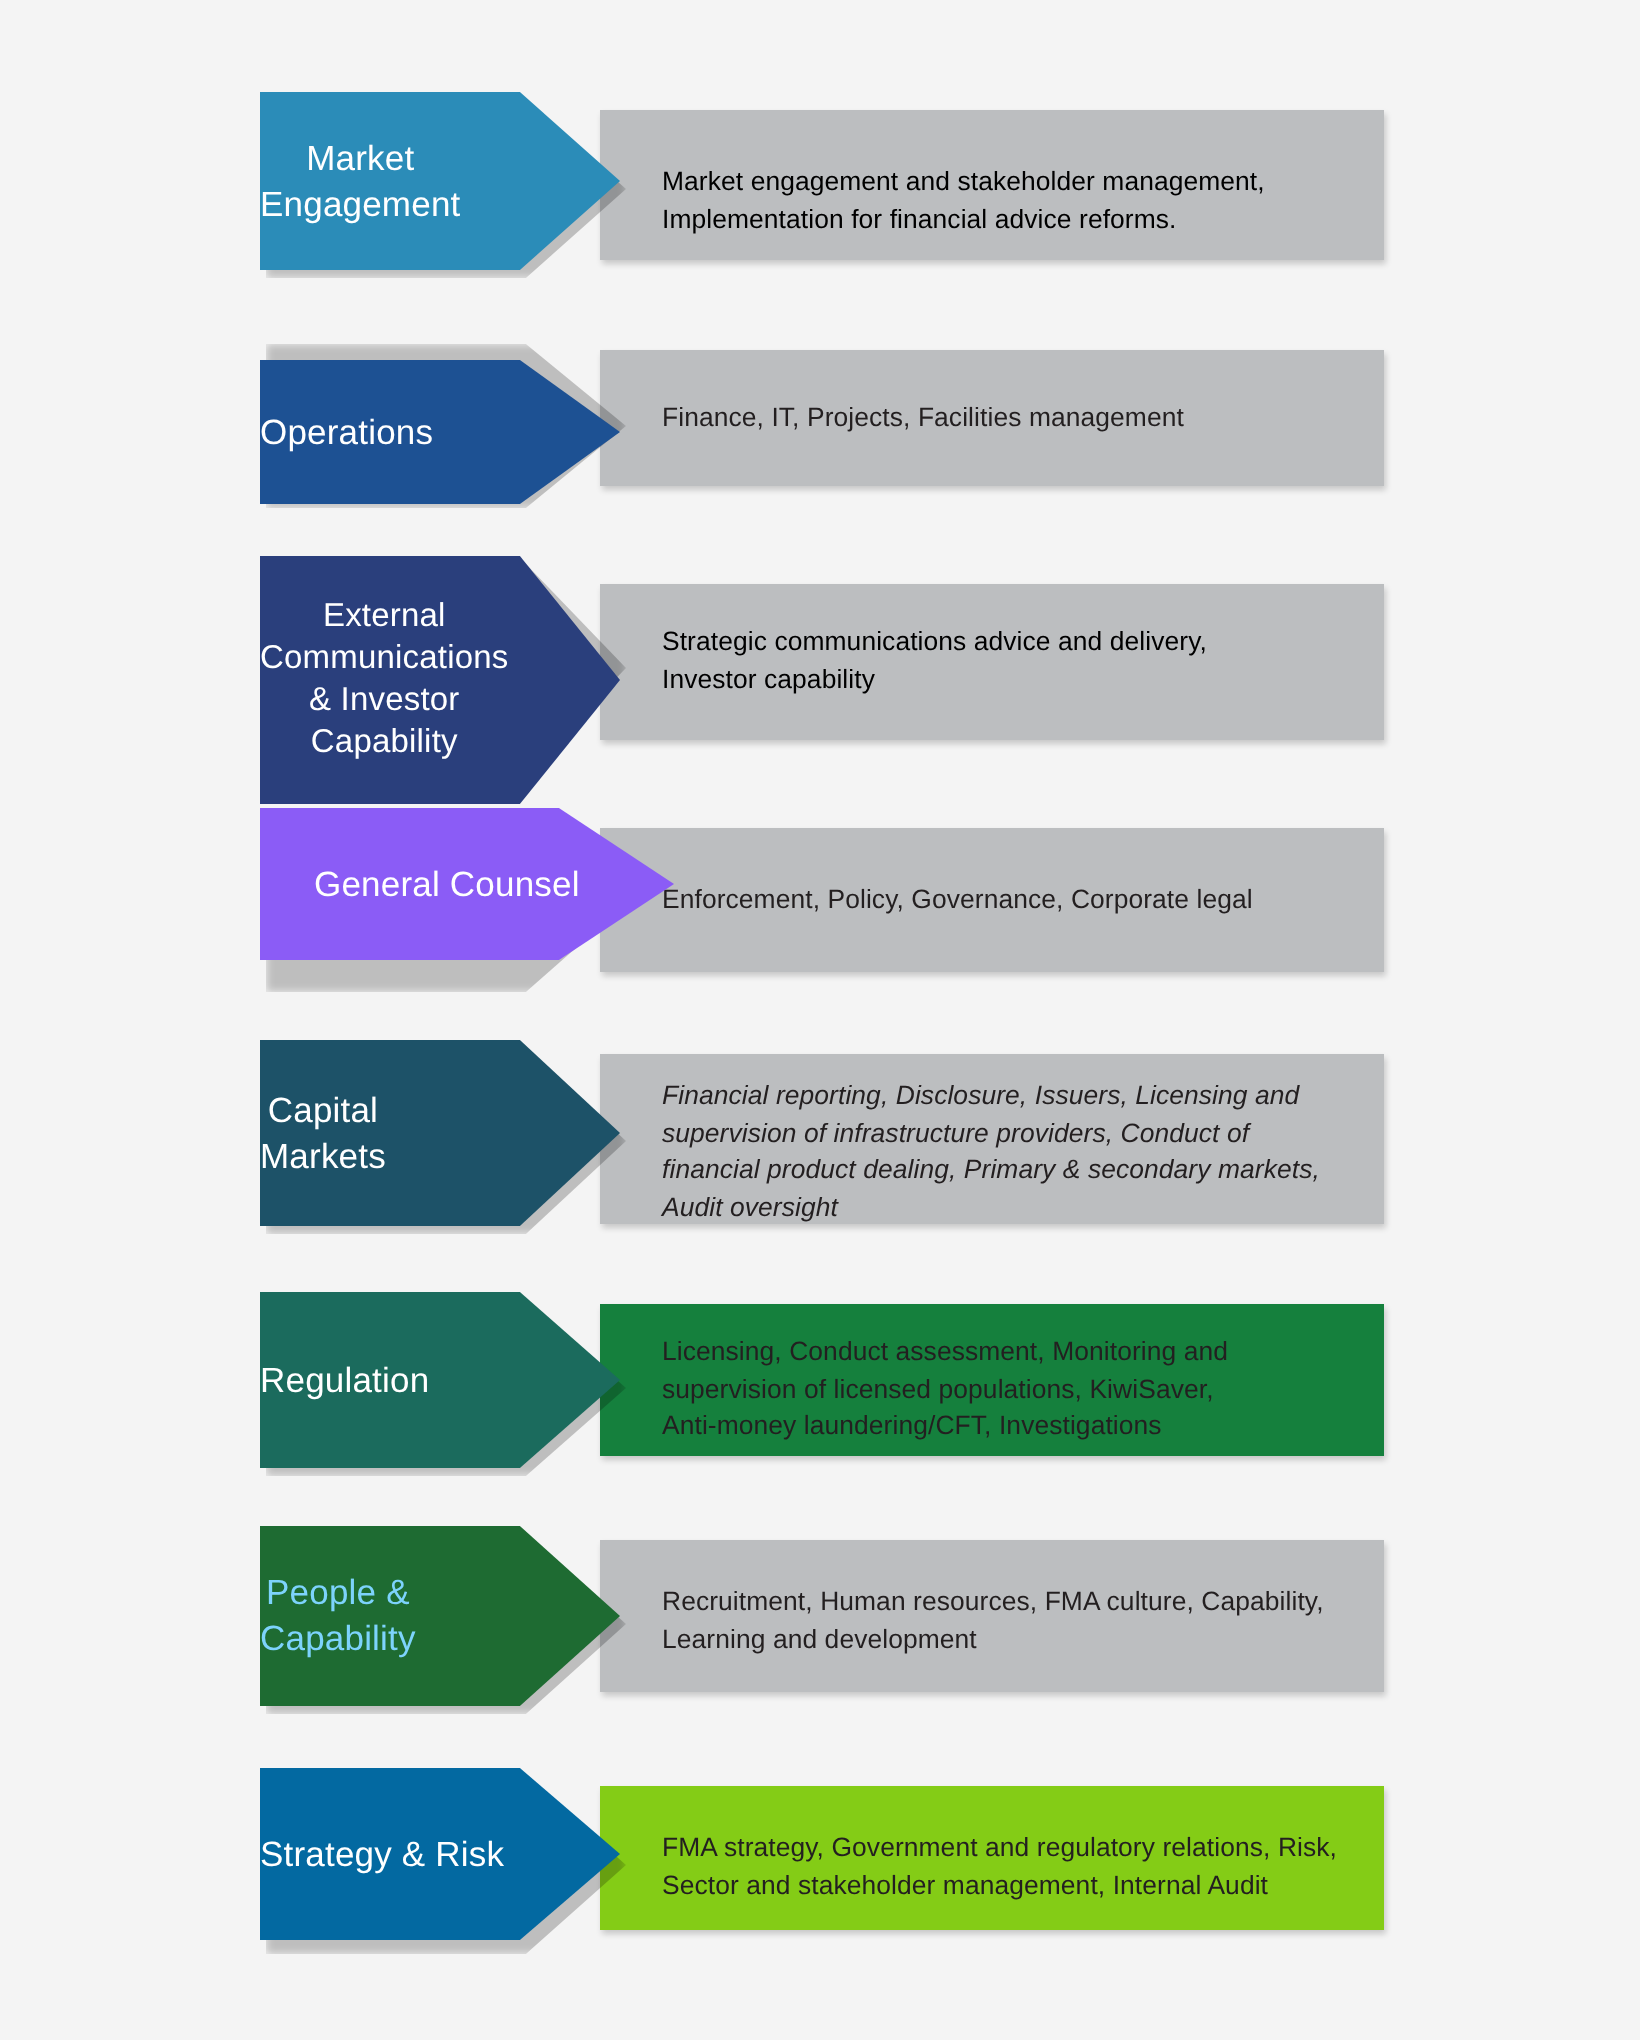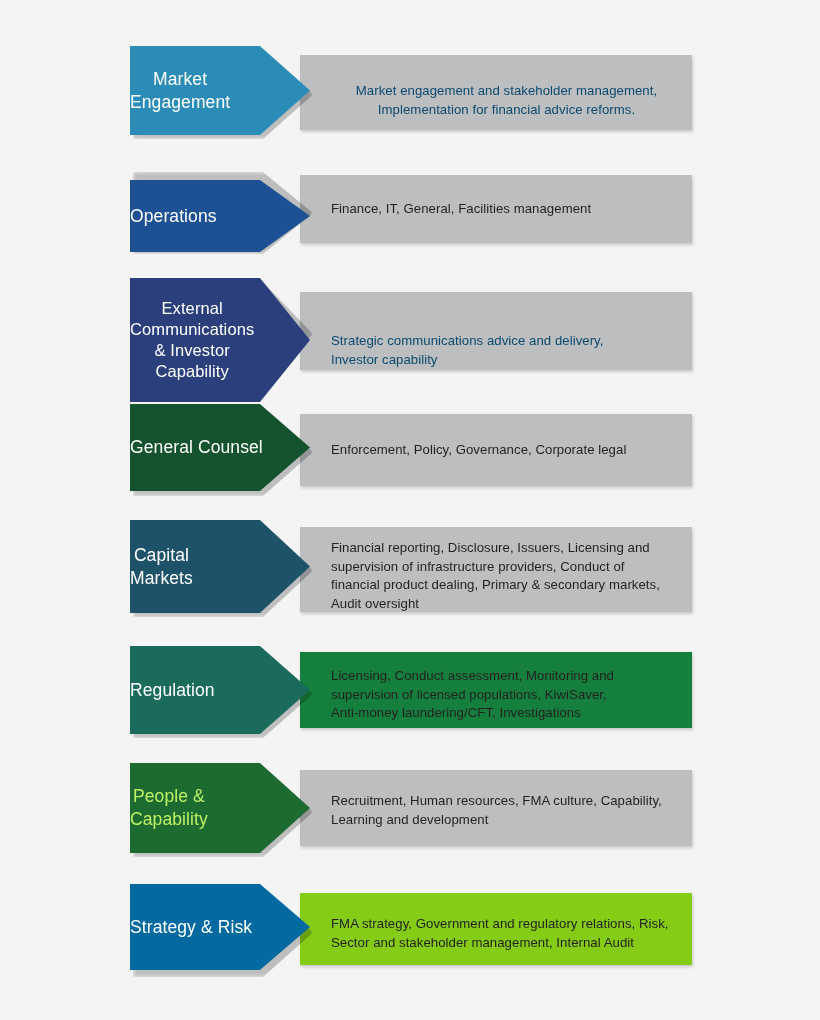--- a/index.html
+++ b/index.html
@@ -76,62 +76,62 @@
     font-size: 16.5px;
     line-height: 21px;
   }
 </style>
 </head>
 <body style="background: rgb(244, 244, 244);">
 
 <div id="diagram">
     <div class="row" style="top: 0px;">
       <div class="desc-bar" style="top: 55px; height: 75px; background: rgb(188, 190, 192);">
-        <div class="desc-text" style="top: 27px; color: #0c4a6e; text-align: center;">Market engagement and stakeholder management,
+        <div class="desc-text" style="top: 27px; color: #000000;">Market engagement and stakeholder management,
 Implementation for financial advice reforms.</div>
       </div>
       <div class="arrow-shadow" style="top: 50px; height: 89px;"></div>
       <div class="arrow" style="top: 46px; height: 89px; background: rgb(43, 140, 184);">
         <div class="arrow-label" style="color: rgb(255, 255, 255);">Market
 Engagement</div>
       </div>
     </div>
     <div class="row" style="top: 0px;">
       <div class="desc-bar" style="top: 175px; height: 68px; background: rgb(188, 190, 192);">
-        <div class="desc-text" style="top: 25px; color: rgb(35, 31, 32);">Finance, IT, General, Facilities management</div>
+        <div class="desc-text" style="top: 25px; color: rgb(35, 31, 32);">Finance, IT, Projects, Facilities management</div>
       </div>
       <div class="arrow-shadow" style="top: 172px; height: 82px;"></div>
       <div class="arrow" style="top: 180px; height: 72px; background: rgb(29, 81, 147);">
         <div class="arrow-label" style="color: rgb(255, 255, 255);">Operations</div>
       </div>
     </div>
     <div class="row" style="top: 0px;">
       <div class="desc-bar" style="top: 292px; height: 78px; background: rgb(188, 190, 192);">
-        <div class="desc-text" style="top: 40px; color: #0c4a6e;">Strategic communications advice and delivery,
+        <div class="desc-text" style="top: 20px; color: #000000;">Strategic communications advice and delivery,
 Investor capability</div>
       </div>
       <div class="arrow-shadow" style="top: 282px; height: 104px;"></div>
       <div class="arrow" style="top: 278px; height: 124px; background: rgb(42, 63, 124);">
         <div class="arrow-label small" style="color: rgb(255, 255, 255);">External
 Communications
 &amp; Investor
 Capability</div>
       </div>
     </div>
     <div class="row" style="top: 0px;">
       <div class="desc-bar" style="top: 414px; height: 72px; background: rgb(188, 190, 192);">
         <div class="desc-text" style="top: 27px; color: rgb(35, 31, 32);">Enforcement, Policy, Governance, Corporate legal</div>
       </div>
       <div class="arrow-shadow" style="top: 408px; height: 88px;"></div>
-      <div class="arrow" style="top: 404px; height: 87px; background: #14532d;">
+      <div class="arrow" style="top: 404px; height: 76px; background: #8b5cf6; padding-left: 27px;">
         <div class="arrow-label" style="color: rgb(255, 255, 255);">General Counsel</div>
       </div>
     </div>
     <div class="row" style="top: 0px;">
-      <div class="desc-bar" style="top: 527px; height: 85px; background: rgb(188, 190, 192);">
+      <div class="desc-bar" style="top: 527px; height: 85px; background: rgb(188, 190, 192); font-style: italic;">
         <div class="desc-text" style="top: 12px; color: rgb(35, 31, 32);">Financial reporting, Disclosure, Issuers, Licensing and
 supervision of infrastructure providers, Conduct of
 financial product dealing, Primary &amp; secondary markets,
 Audit oversight</div>
       </div>
       <div class="arrow-shadow" style="top: 524px; height: 93px;"></div>
       <div class="arrow" style="top: 520px; height: 93px; background: rgb(29, 82, 104);">
         <div class="arrow-label" style="color: rgb(255, 255, 255);">Capital
 Markets</div>
       </div>
@@ -147,21 +147,21 @@
         <div class="arrow-label" style="color: rgb(255, 255, 255);">Regulation</div>
       </div>
     </div>
     <div class="row" style="top: 0px;">
       <div class="desc-bar" style="top: 770px; height: 76px; background: rgb(188, 190, 192);">
         <div class="desc-text" style="top: 22px; color: rgb(35, 31, 32);">Recruitment, Human resources, FMA culture, Capability,
 Learning and development</div>
       </div>
       <div class="arrow-shadow" style="top: 767px; height: 90px;"></div>
       <div class="arrow" style="top: 763px; height: 90px; background: rgb(30, 107, 50);">
-        <div class="arrow-label" style="color: #bef264;">People &amp;
+        <div class="arrow-label" style="color: #7dd3fc;">People &amp;
 Capability</div>
       </div>
     </div>
     <div class="row" style="top: 0px;">
       <div class="desc-bar" style="top: 893px; height: 72px; background: #84cc16;">
         <div class="desc-text" style="top: 22px; color: rgb(35, 31, 32);">FMA strategy, Government and regulatory relations, Risk,
 Sector and stakeholder management, Internal Audit</div>
       </div>
       <div class="arrow-shadow" style="top: 888px; height: 89px;"></div>
       <div class="arrow" style="top: 884px; height: 86px; background: #0369a1;">

